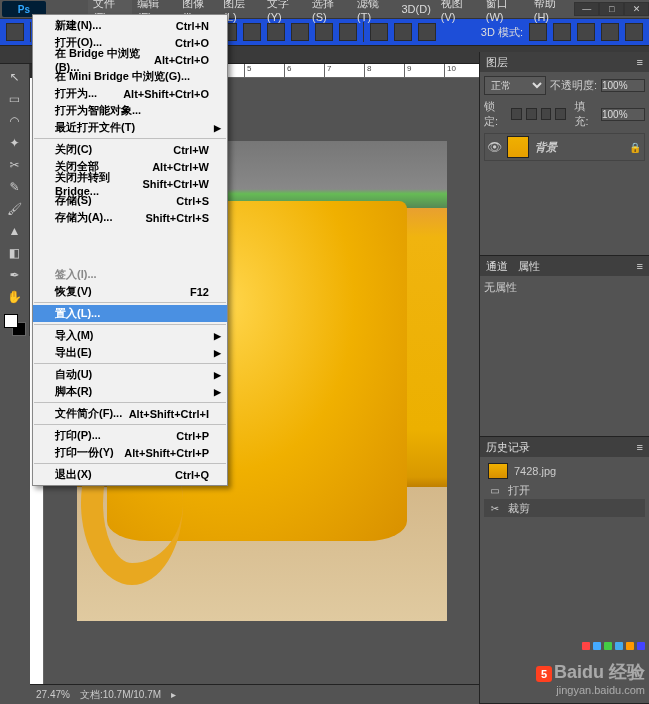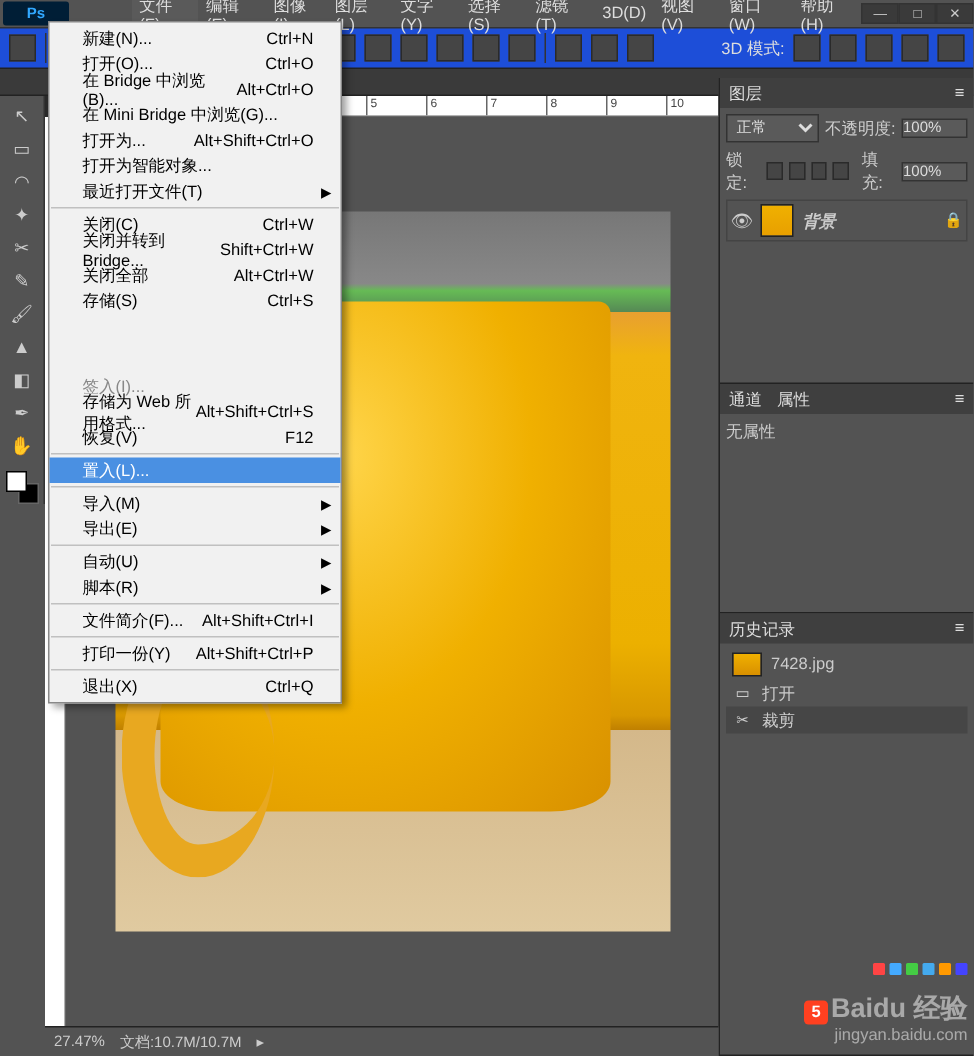--- a/index.html
+++ b/index.html
@@ -29,21 +29,21 @@
 .canvas-outer { position: absolute; left: 30px; top: 64px; right: 170px; bottom: 20px; background: #2a2a2a; }
 .ruler-h { position: absolute; top: 0; left: 14px; right: 0; height: 14px; background: #fff; border-bottom: 1px solid #666; font-size: 8px; color: #444; display: flex; overflow: hidden; }
 .ruler-h span { flex: 0 0 40px; border-left: 1px solid #666; padding-left: 2px; }
 .ruler-v { position: absolute; top: 14px; left: 0; width: 14px; bottom: 0; background: #fff; border-right: 1px solid #666; }
 .canvas-bg { position: absolute; top: 14px; left: 14px; right: 0; bottom: 0; background: #535353; display: flex; align-items: center; justify-content: center; }
 .photo { width: 370px; height: 480px; background: linear-gradient(#777 0%, #888 10%, #6b5 11%, #585 14%, #e8a030 14%, #f0b40f 20%, #ecb000 60%, #d89800 70%, #c08000 72%, #d4b88a 72%, #e0caa0 100%); position: relative; overflow: hidden; }
 .photo::before { content: ""; position: absolute; left: 30px; top: 60px; width: 300px; height: 340px; background: radial-gradient(ellipse at 40% 30%, #ffd54a 0%, #f0b000 50%, #d89000 100%); border-radius: 8px 8px 40px 40px / 8px 8px 20px 20px; }
 .photo::after { content: ""; position: absolute; left: 4px; top: 280px; width: 80px; height: 120px; border: 22px solid #e8a820; border-radius: 50%; border-right: none; }
 
 
-.dropdown { position: absolute; left: 32px; top: 14px; width: 196px; background: #f1f1f1; border: 1px solid #888; box-shadow: 3px 3px 5px rgba(0,0,0,0.4); z-index: 100; padding: 2px 0; }
+.dropdown { position: absolute; left: 32px; top: 14px; width: 196px; background: #f1f1f1; border: 1px solid #888; box-shadow: 3px 3px 5px rgba(0,0,0,0.4); z-index: 100; padding: 2px 0; font-weight: bold; }
 .dd-row { height: 17px; display: flex; align-items: center; justify-content: space-between; padding: 0 18px 0 22px; font-size: 11px; color: #000; position: relative; }
 .dd-row.hl { background: #4a90e2; color: #fff; align-items: center; }
 .dd-row.disabled { color: #888; margin-top: 40px; }
 .dd-row .arrow { position: absolute; right: 6px; font-size: 9px; }
 .dd-sep { height: 1px; background: #c0c0c0; margin: 2px 1px; }
 
 
 .panels { position: absolute; right: 0; top: 52px; width: 170px; bottom: 0; background: #535353; border-left: 1px solid #222; display: flex; flex-direction: column; }
 .panel { border-bottom: 1px solid #222; }
 .panel-head { height: 20px; background: #3f3f3f; display: flex; align-items: center; font-size: 11px; color: #ddd; padding: 0 6px; justify-content: space-between; }
@@ -125,40 +125,40 @@
       <span>最近打开文件(T)</span>
       <span></span>
       <span class="arrow">▶</span>
     </div>
     <div class="dd-sep"></div>
     <div class="dd-row">
       <span>关闭(C)</span>
       <span>Ctrl+W</span>
     </div>
     <div class="dd-row">
+      <span>关闭全部</span>
+      <span>Alt+Ctrl+W</span>
+    </div>
+    <div class="dd-row">
       <span>关闭并转到 Bridge...</span>
       <span>Shift+Ctrl+W</span>
     </div>
     <div class="dd-row">
-      <span>关闭全部</span>
-      <span>Alt+Ctrl+W</span>
-    </div>
-    <div class="dd-row">
       <span>存储(S)</span>
       <span>Ctrl+S</span>
     </div>
+    <div class="dd-row">
+      <span>存储为(A)...</span>
+      <span>Shift+Ctrl+S</span>
+    </div>
     <div class="dd-row disabled">
       <span>签入(I)...</span>
       <span></span>
     </div>
     <div class="dd-row">
-      <span>存储为 Web 所用格式...</span>
-      <span>Alt+Shift+Ctrl+S</span>
-    </div>
-    <div class="dd-row">
       <span>恢复(V)</span>
       <span>F12</span>
     </div>
     <div class="dd-sep"></div>
     <div class="dd-row hl">
       <span>置入(L)...</span>
       <span></span>
     </div>
     <div class="dd-sep"></div>
     <div class="dd-row">
@@ -181,20 +181,24 @@
       <span>脚本(R)</span>
       <span></span>
       <span class="arrow">▶</span>
     </div>
     <div class="dd-sep"></div>
     <div class="dd-row">
       <span>文件简介(F)...</span>
       <span>Alt+Shift+Ctrl+I</span>
     </div>
     <div class="dd-sep"></div>
+    <div class="dd-row">
+      <span>打印(P)...</span>
+      <span>Ctrl+P</span>
+    </div>
     <div class="dd-row">
       <span>打印一份(Y)</span>
       <span>Alt+Shift+Ctrl+P</span>
     </div>
     <div class="dd-sep"></div>
     <div class="dd-row">
       <span>退出(X)</span>
       <span>Ctrl+Q</span>
     </div>
   </div>
@@ -303,21 +307,21 @@
   </div>
 
   <div class="panel">
     <div class="panel-head">
         <div class="tabs">
           <span>通道</span>
           <span>属性</span>
         </div>
         <span>≡</span>
       </div>
-    <div class="panel-body" style="height:132px">
+    <div class="panel-body" style="height:160px">
       <div>无属性</div>
     </div>
   </div>
 
   <div class="panel" style="flex:1">
     <div class="panel-head">
         <span>历史记录</span>
         <span>≡</span>
       </div>
     <div class="panel-body">

